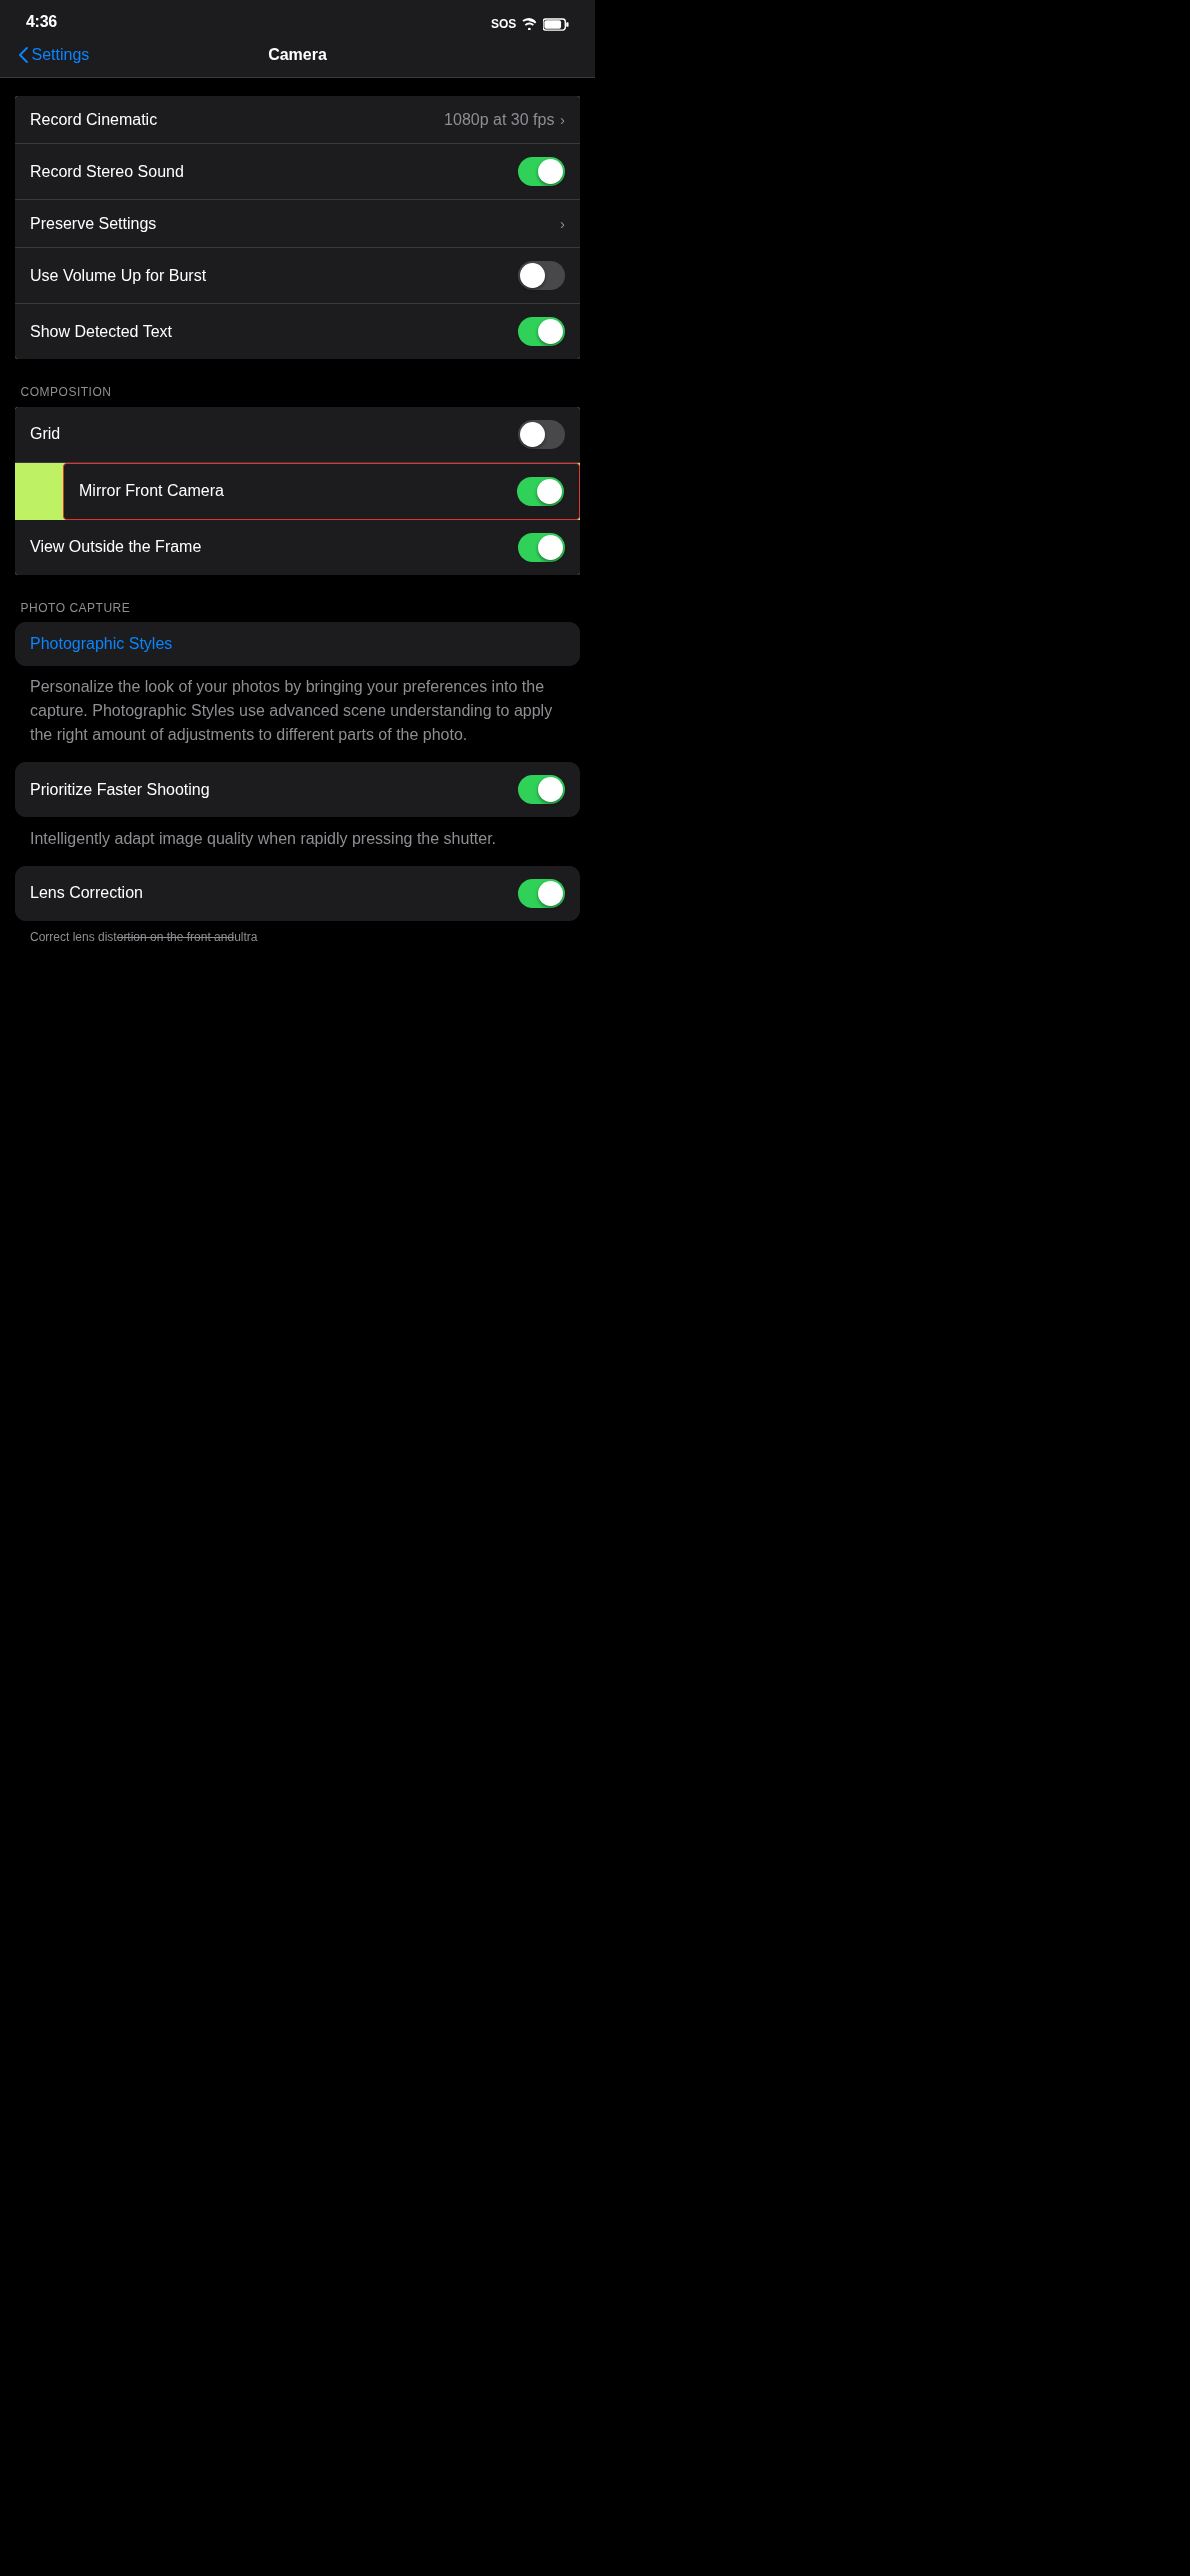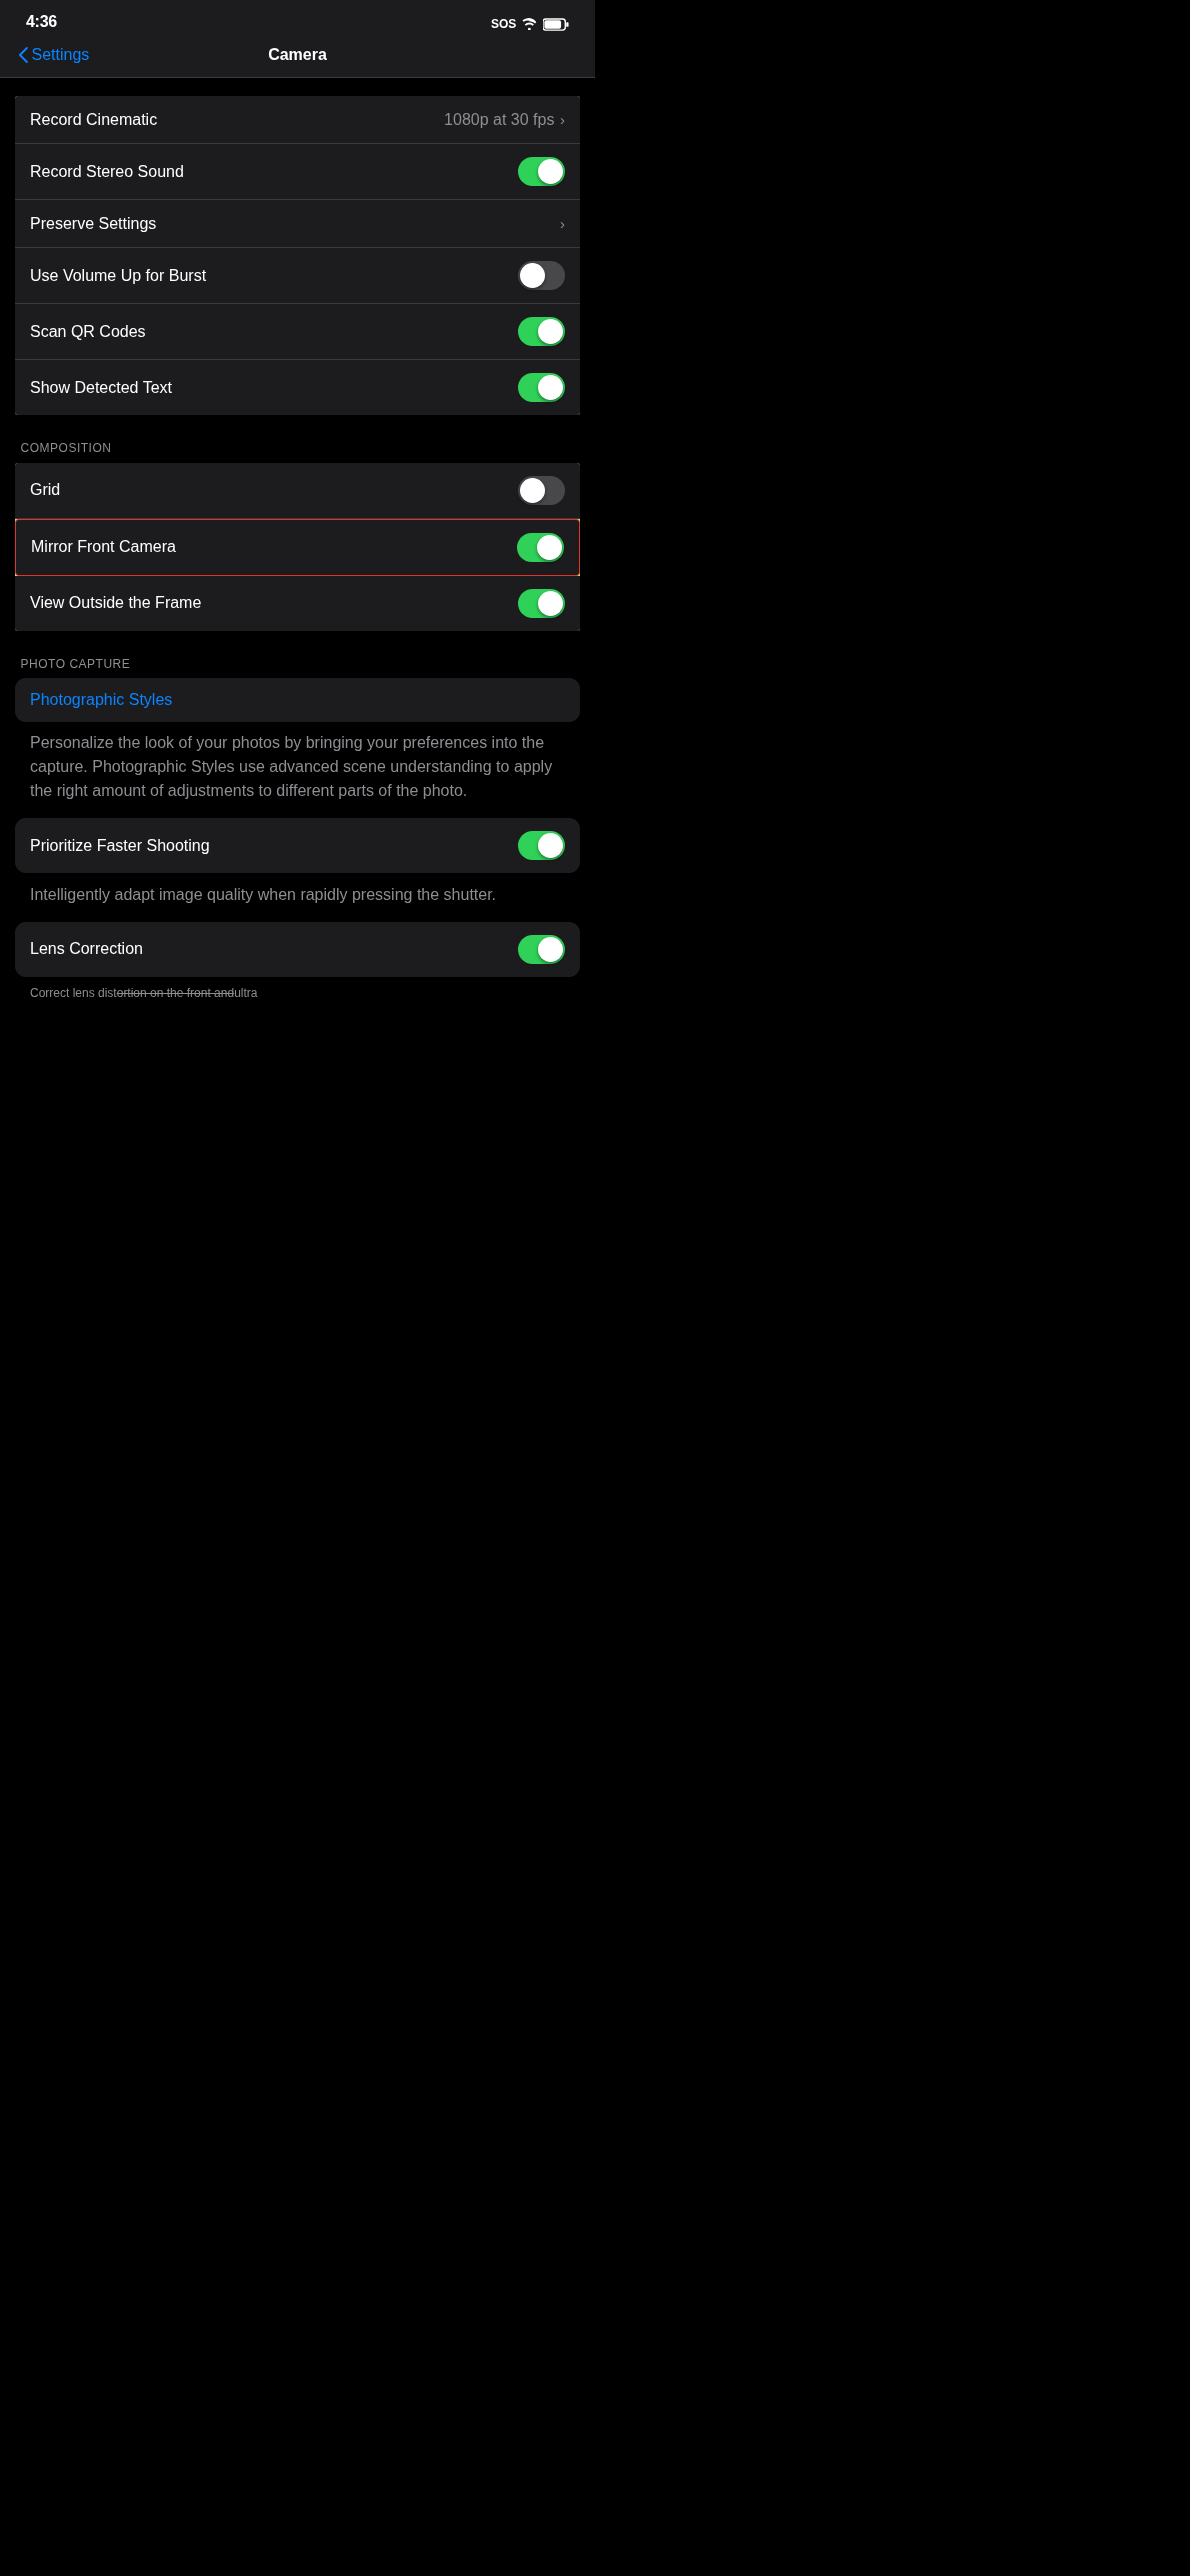--- a/index.html
+++ b/index.html
@@ -144,20 +144,21 @@
       left: 20.4px;
     }
     .toggle.off .toggle-knob {
       left: 1.9px;
     }
 
     
     .highlighted-row {
       border: 1.9px solid #e0342e;
       border-radius: 3.7px;
+      margin-left: 48px;
     }
 
     
     .description-text {
       color: #8e8e93;
       font-size: 16px;
       line-height: 1.5;
       padding: 9.3px 15px 15px;
     }
 
@@ -246,26 +247,20 @@
         <span class="chevron">›</span>
       </div>
 
       <div class="setting-row">
         <span class="setting-label">Use Volume Up for Burst</span>
         <div class="toggle off">
           <div class="toggle-knob"></div>
         </div>
       </div>
 
-      <div class="setting-row">
-        <span class="setting-label">Scan QR Codes</span>
-        <div class="toggle on">
-          <div class="toggle-knob"></div>
-        </div>
-      </div>
 
       <div class="setting-row">
         <span class="setting-label">Show Detected Text</span>
         <div class="toggle on">
           <div class="toggle-knob"></div>
         </div>
       </div>
 
     </div>
   </div>

